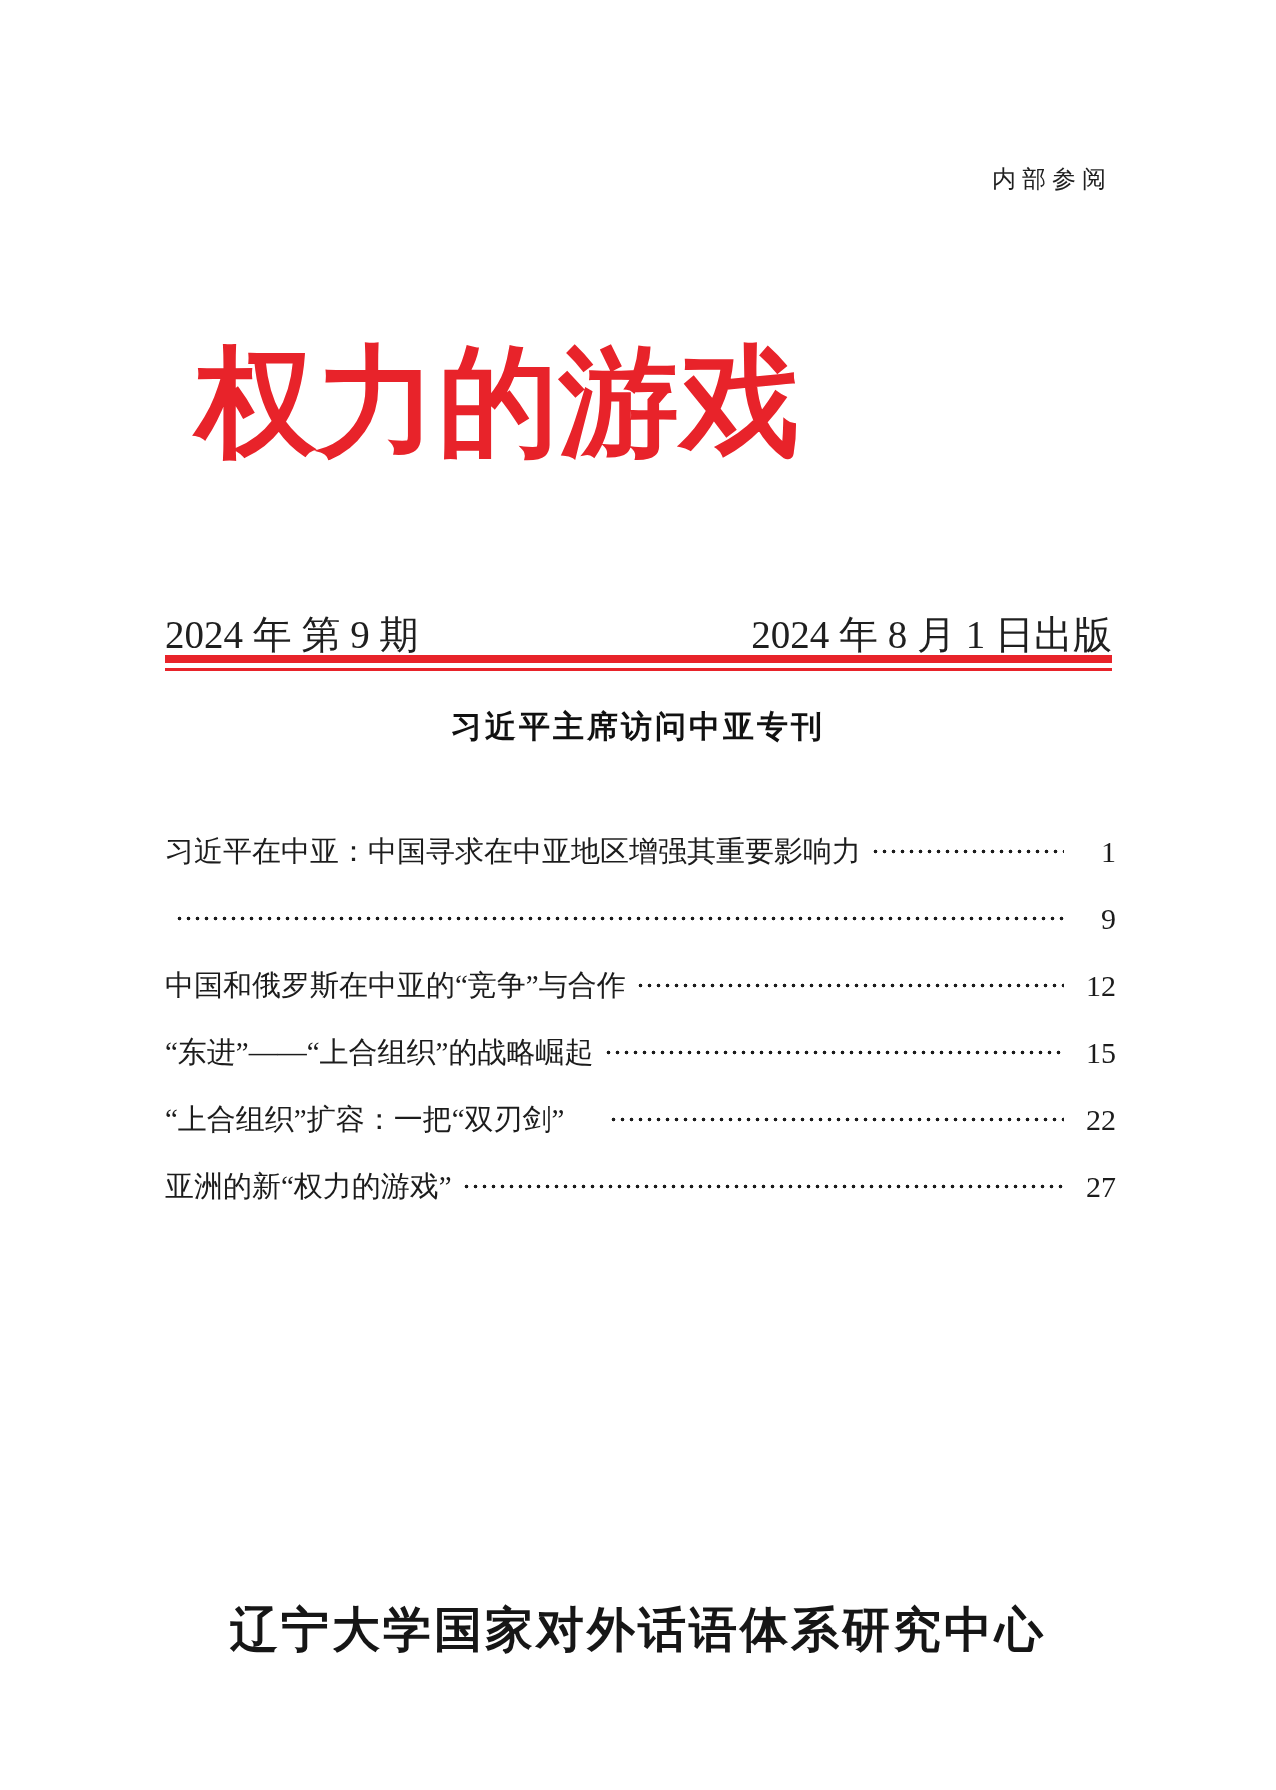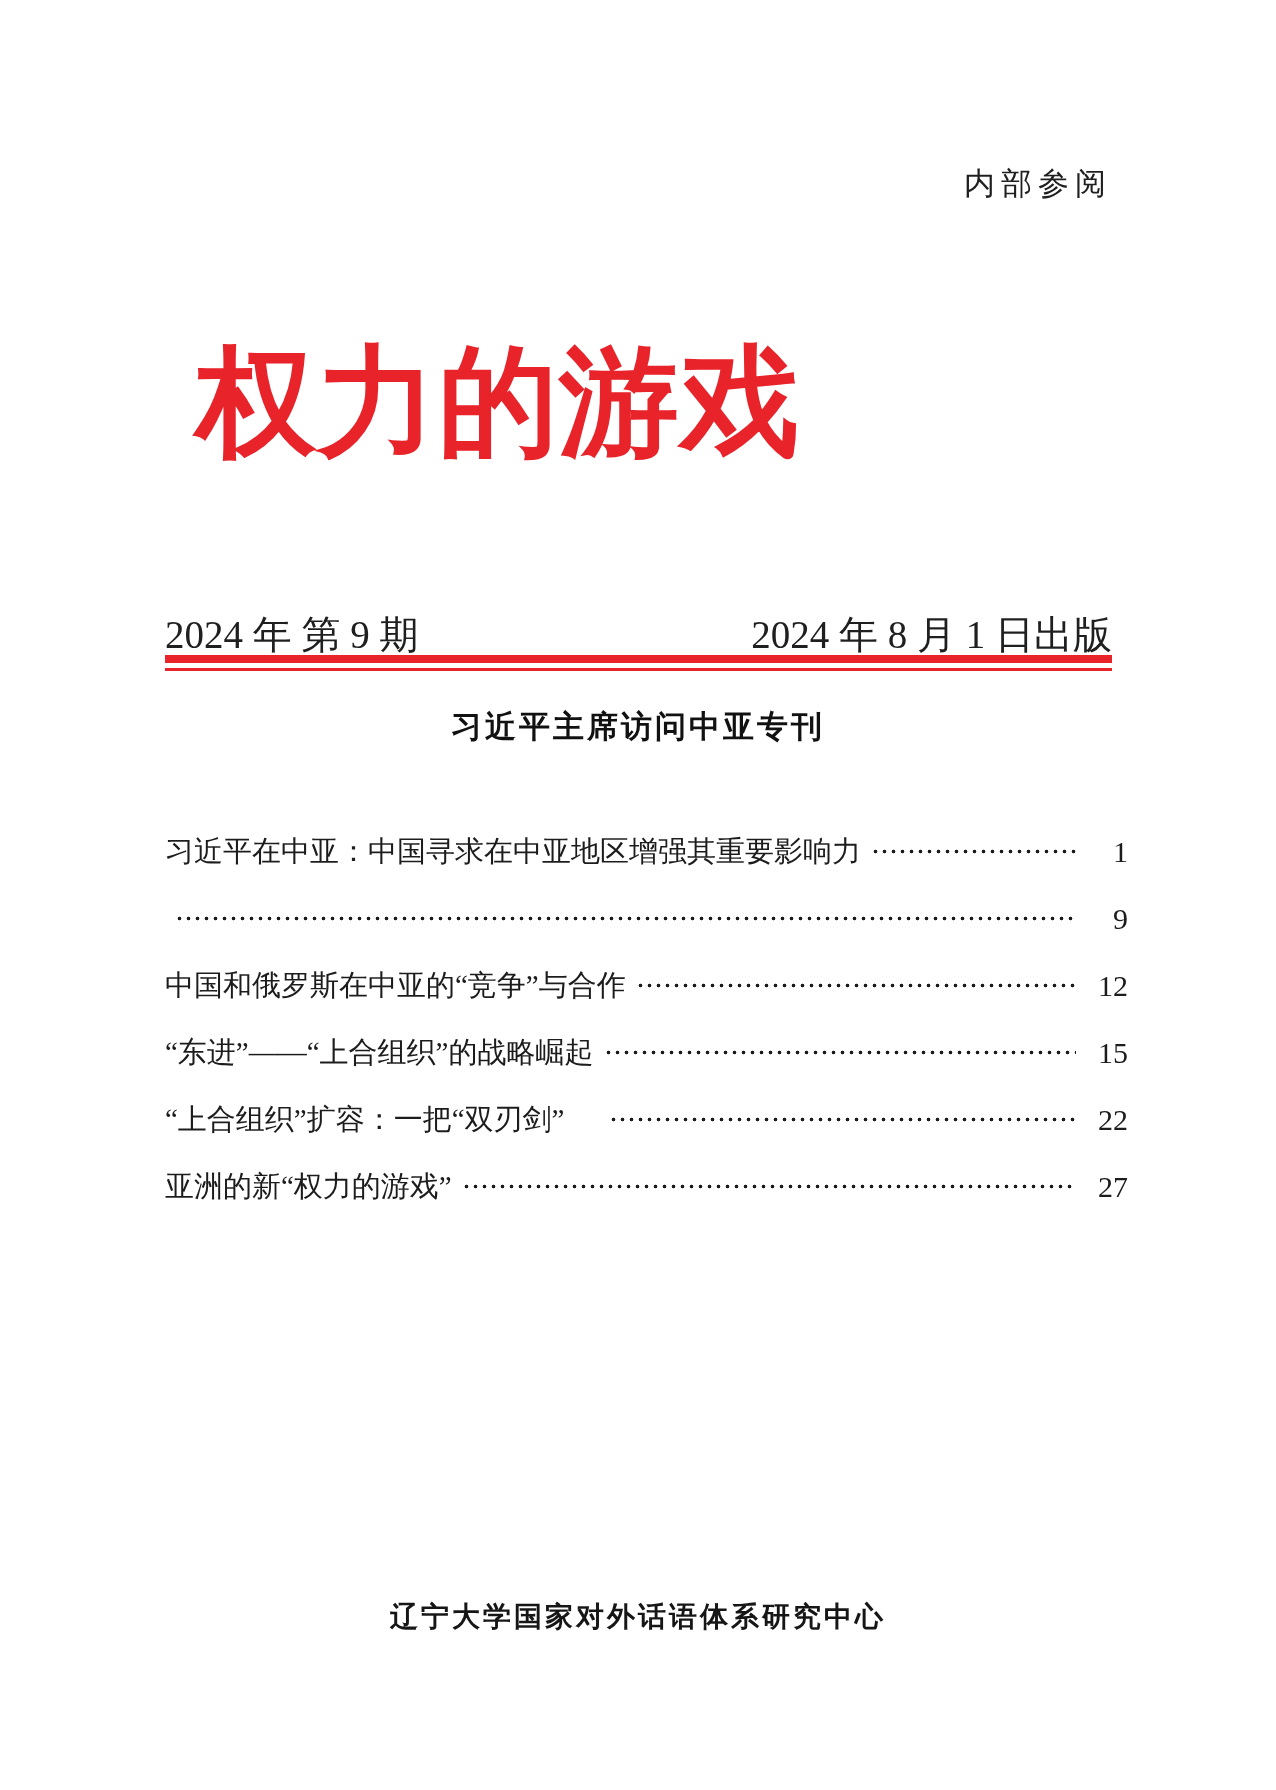--- a/index.html
+++ b/index.html
@@ -10,21 +10,21 @@
     background: #ffffff;
     overflow: hidden;
     font-family: "Liberation Serif", "DejaVu Serif", serif;
     color: #1a1a1a;
   }
 
   .classification {
     position: absolute;
     top: 163px;
     right: 164px;
-    font-size: 31px;
+    font-size: 24px;
     letter-spacing: 6px;
     color: #1f1f1f;
     font-family: "Liberation Serif", "DejaVu Serif", serif;
   }
 
   .pub-title {
     position: absolute;
     top: 332px;
     left: 196px;
     margin: 0;
@@ -70,21 +70,21 @@
     font-weight: bold;
     letter-spacing: 3px;
     color: #111111;
     font-family: "Liberation Sans", "DejaVu Sans", sans-serif;
   }
 
   .toc {
     position: absolute;
     top: 818px;
     left: 165px;
-    right: 148px;
+    right: 160px;
   }
   .toc-row {
     display: flex;
     align-items: center;
     height: 67px;
     font-size: 29px;
     color: #1c1c1c;
   }
   .toc-title { white-space: nowrap; flex: 0 0 auto; }
   .toc-dots {
@@ -103,21 +103,21 @@
     text-align: right;
     font-size: 30px;
   }
 
   .publisher {
     position: absolute;
     top: 1598px;
     left: 0;
     right: 0;
     text-align: center;
-    font-size: 28px;
+    font-size: 48px;
     font-weight: bold;
     letter-spacing: 3px;
     color: #161616;
     font-family: "Liberation Sans", "DejaVu Sans", sans-serif;
   }
 </style>
 </head>
 <body>
 
 <div class="page" style="--accent: #e8232a;">

